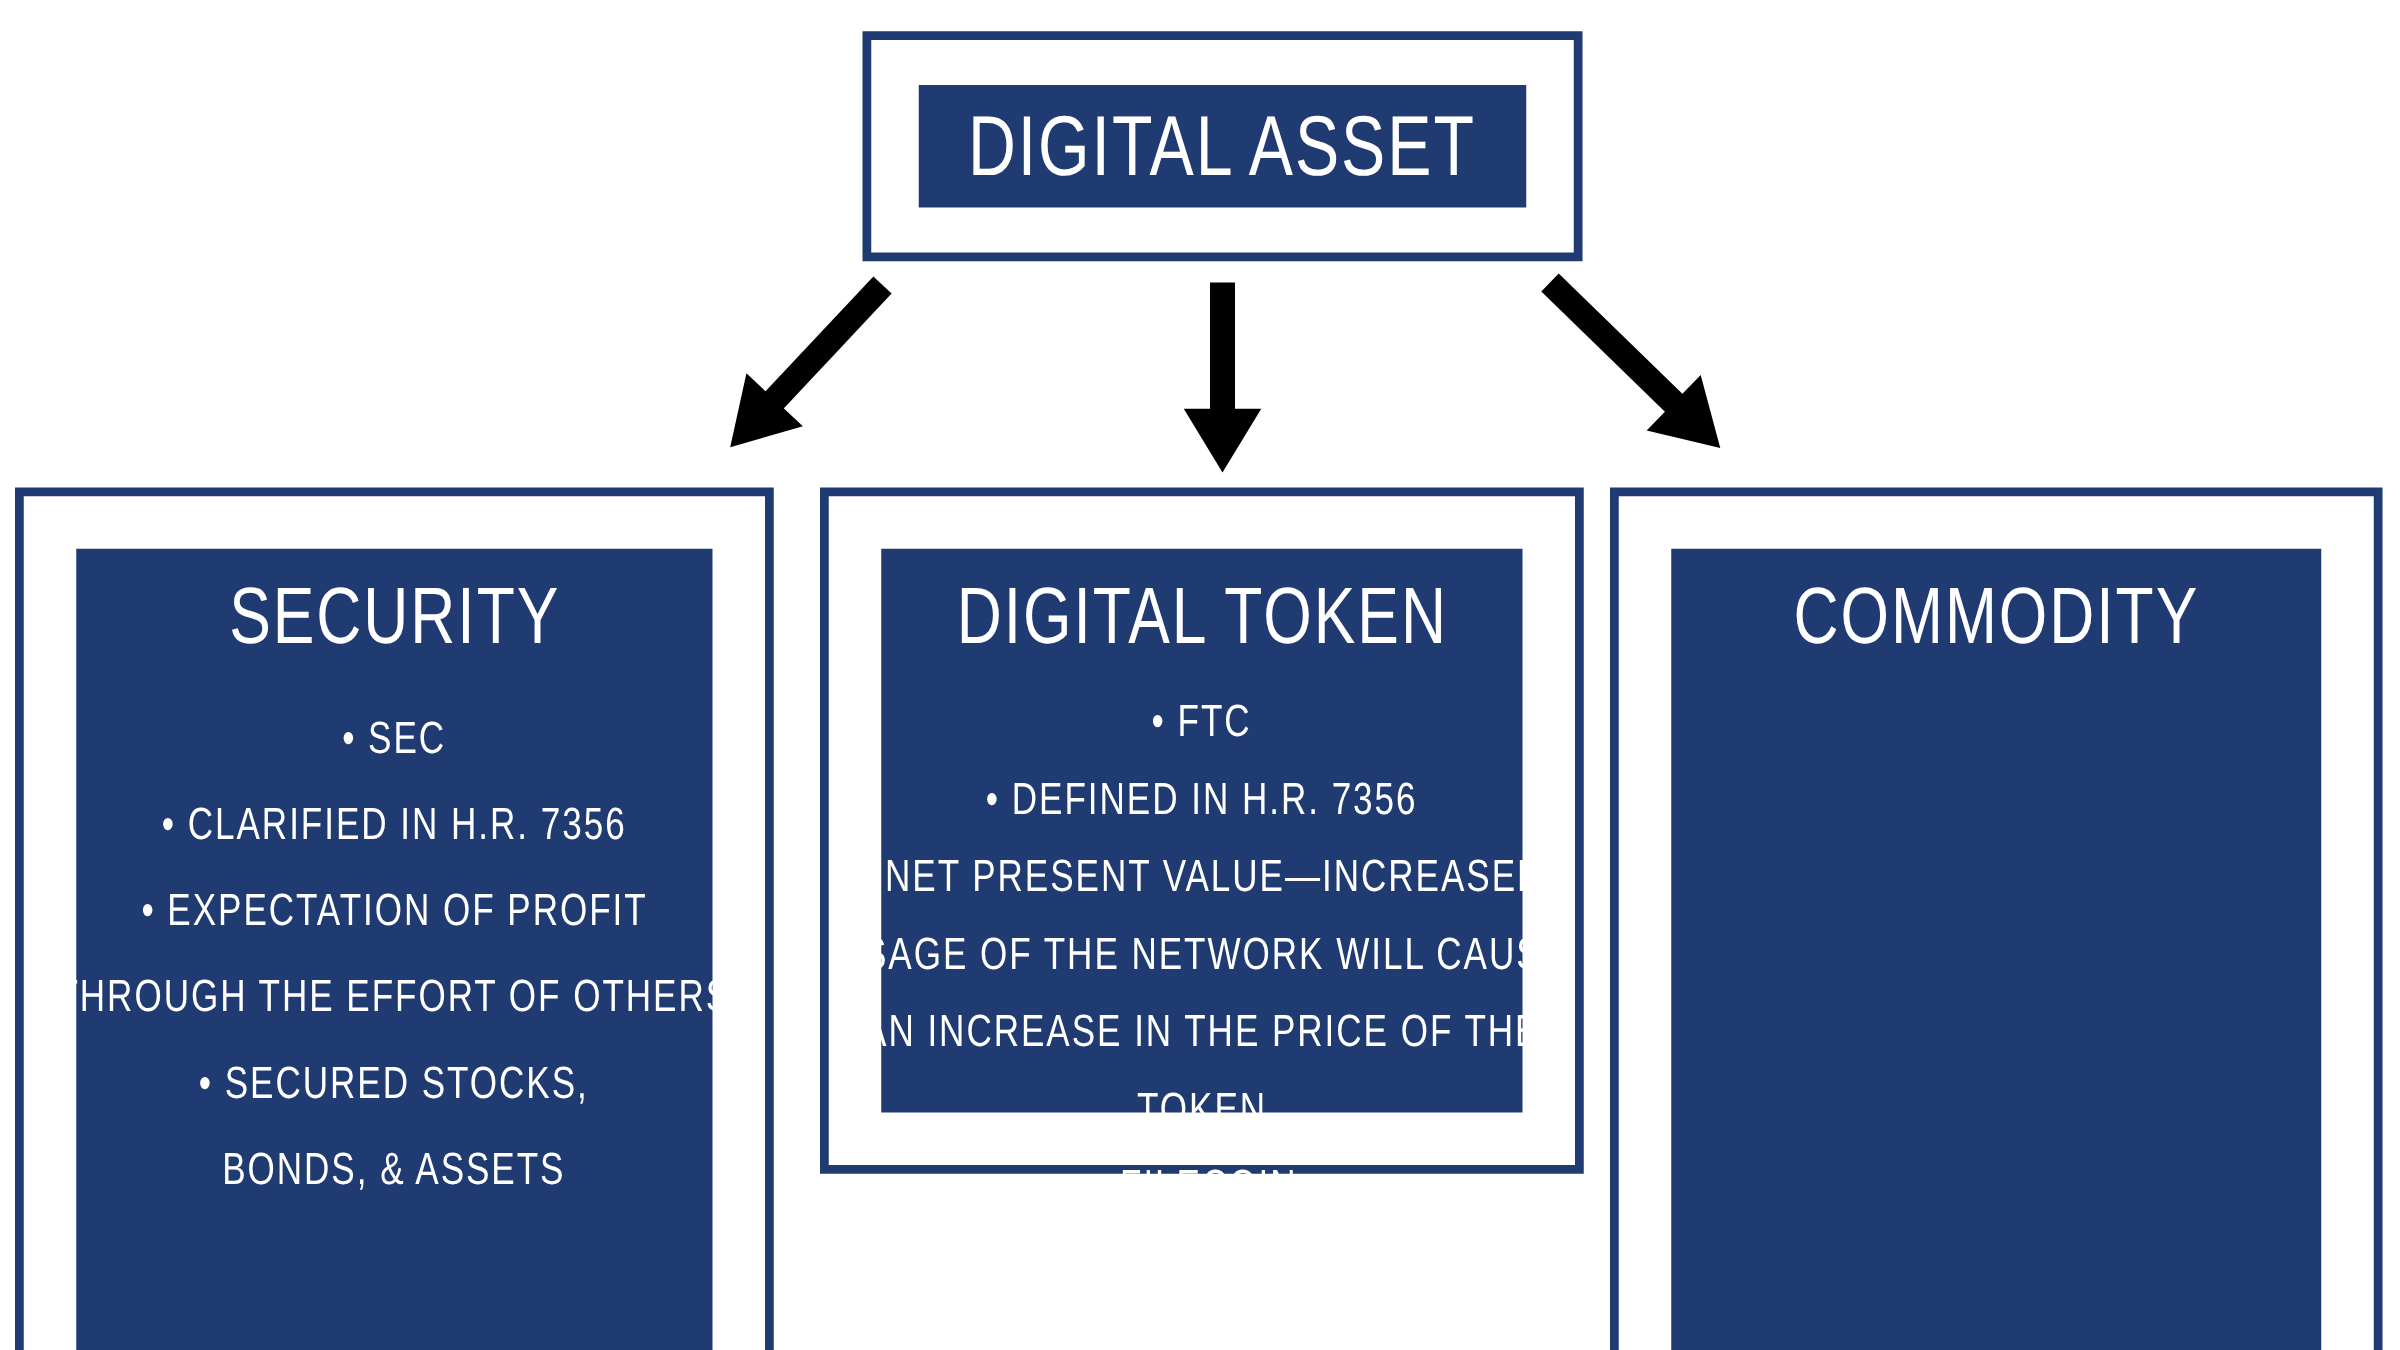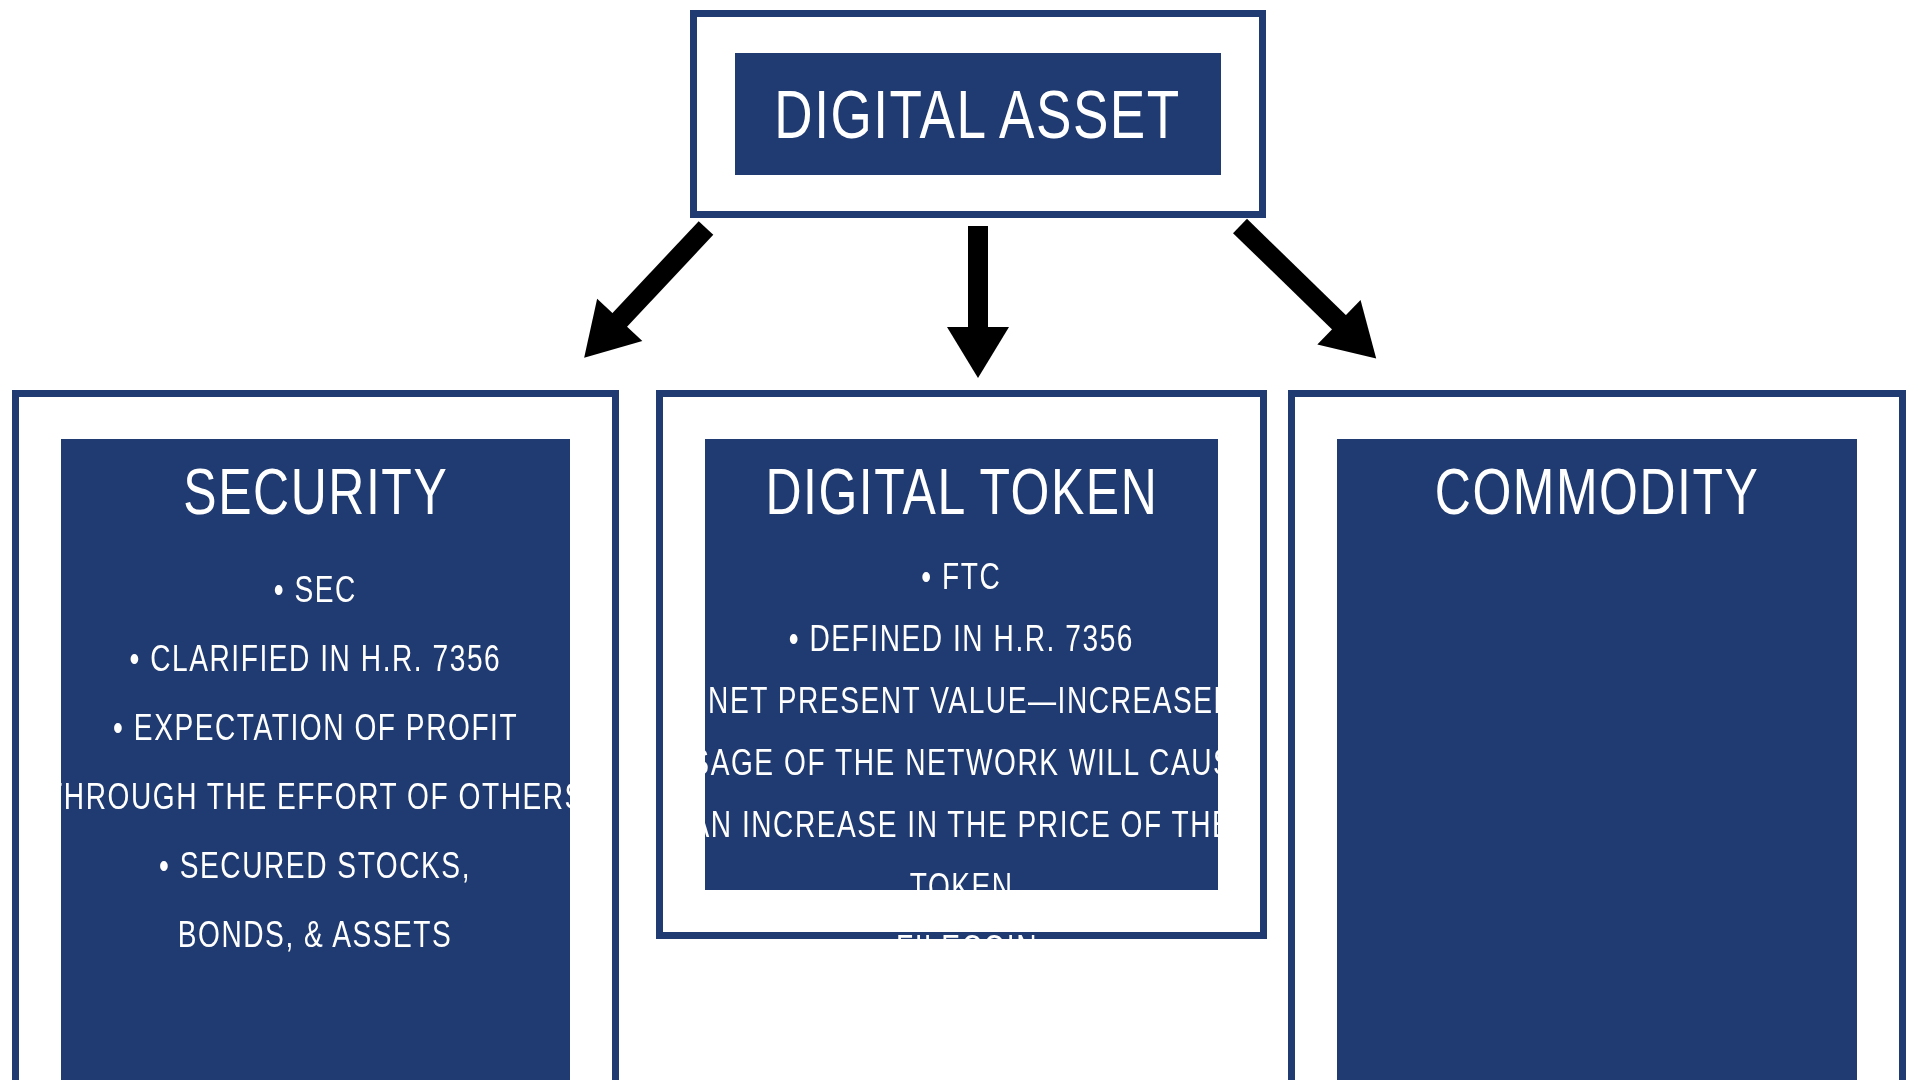--- a/index.html
+++ b/index.html
@@ -7,21 +7,21 @@
     position:relative;width:1920px;height:1080px;background:#ffffff;
     font-family:"Liberation Sans",sans-serif;
   }
   
   .outer{position:absolute;background:#ffffff;border:7px solid #203a72;box-sizing:border-box;}
   .inner{
     position:absolute;background:#203a72;color:#ffffff;
     display:flex;flex-direction:column;align-items:center;box-sizing:border-box;
   }
   
-  .outer--root{left:690px;top:10px;width:576px;height:208px;}
+  .outer--root{left:690px;top:25px;width:576px;height:184px;}
   .inner--root{left:38px;right:38px;top:36px;bottom:36px;justify-content:center;}
   
   .outer--left {left:12px;  top:390px;width:607px;height:781px;}
   .outer--mid  {left:656px; top:390px;width:611px;height:549px;padding-left:28px;}
   .outer--right{left:1288px;top:390px;width:618px;height:756px;}
   .inner--branch{left:42px;right:42px;top:42px;bottom:42px;}
   
   .box-title{
     font-size:64px;letter-spacing:2px;line-height:74px;white-space:nowrap;
     transform:scaleX(0.78);transform-origin:50% 50%;margin-top:16px;

